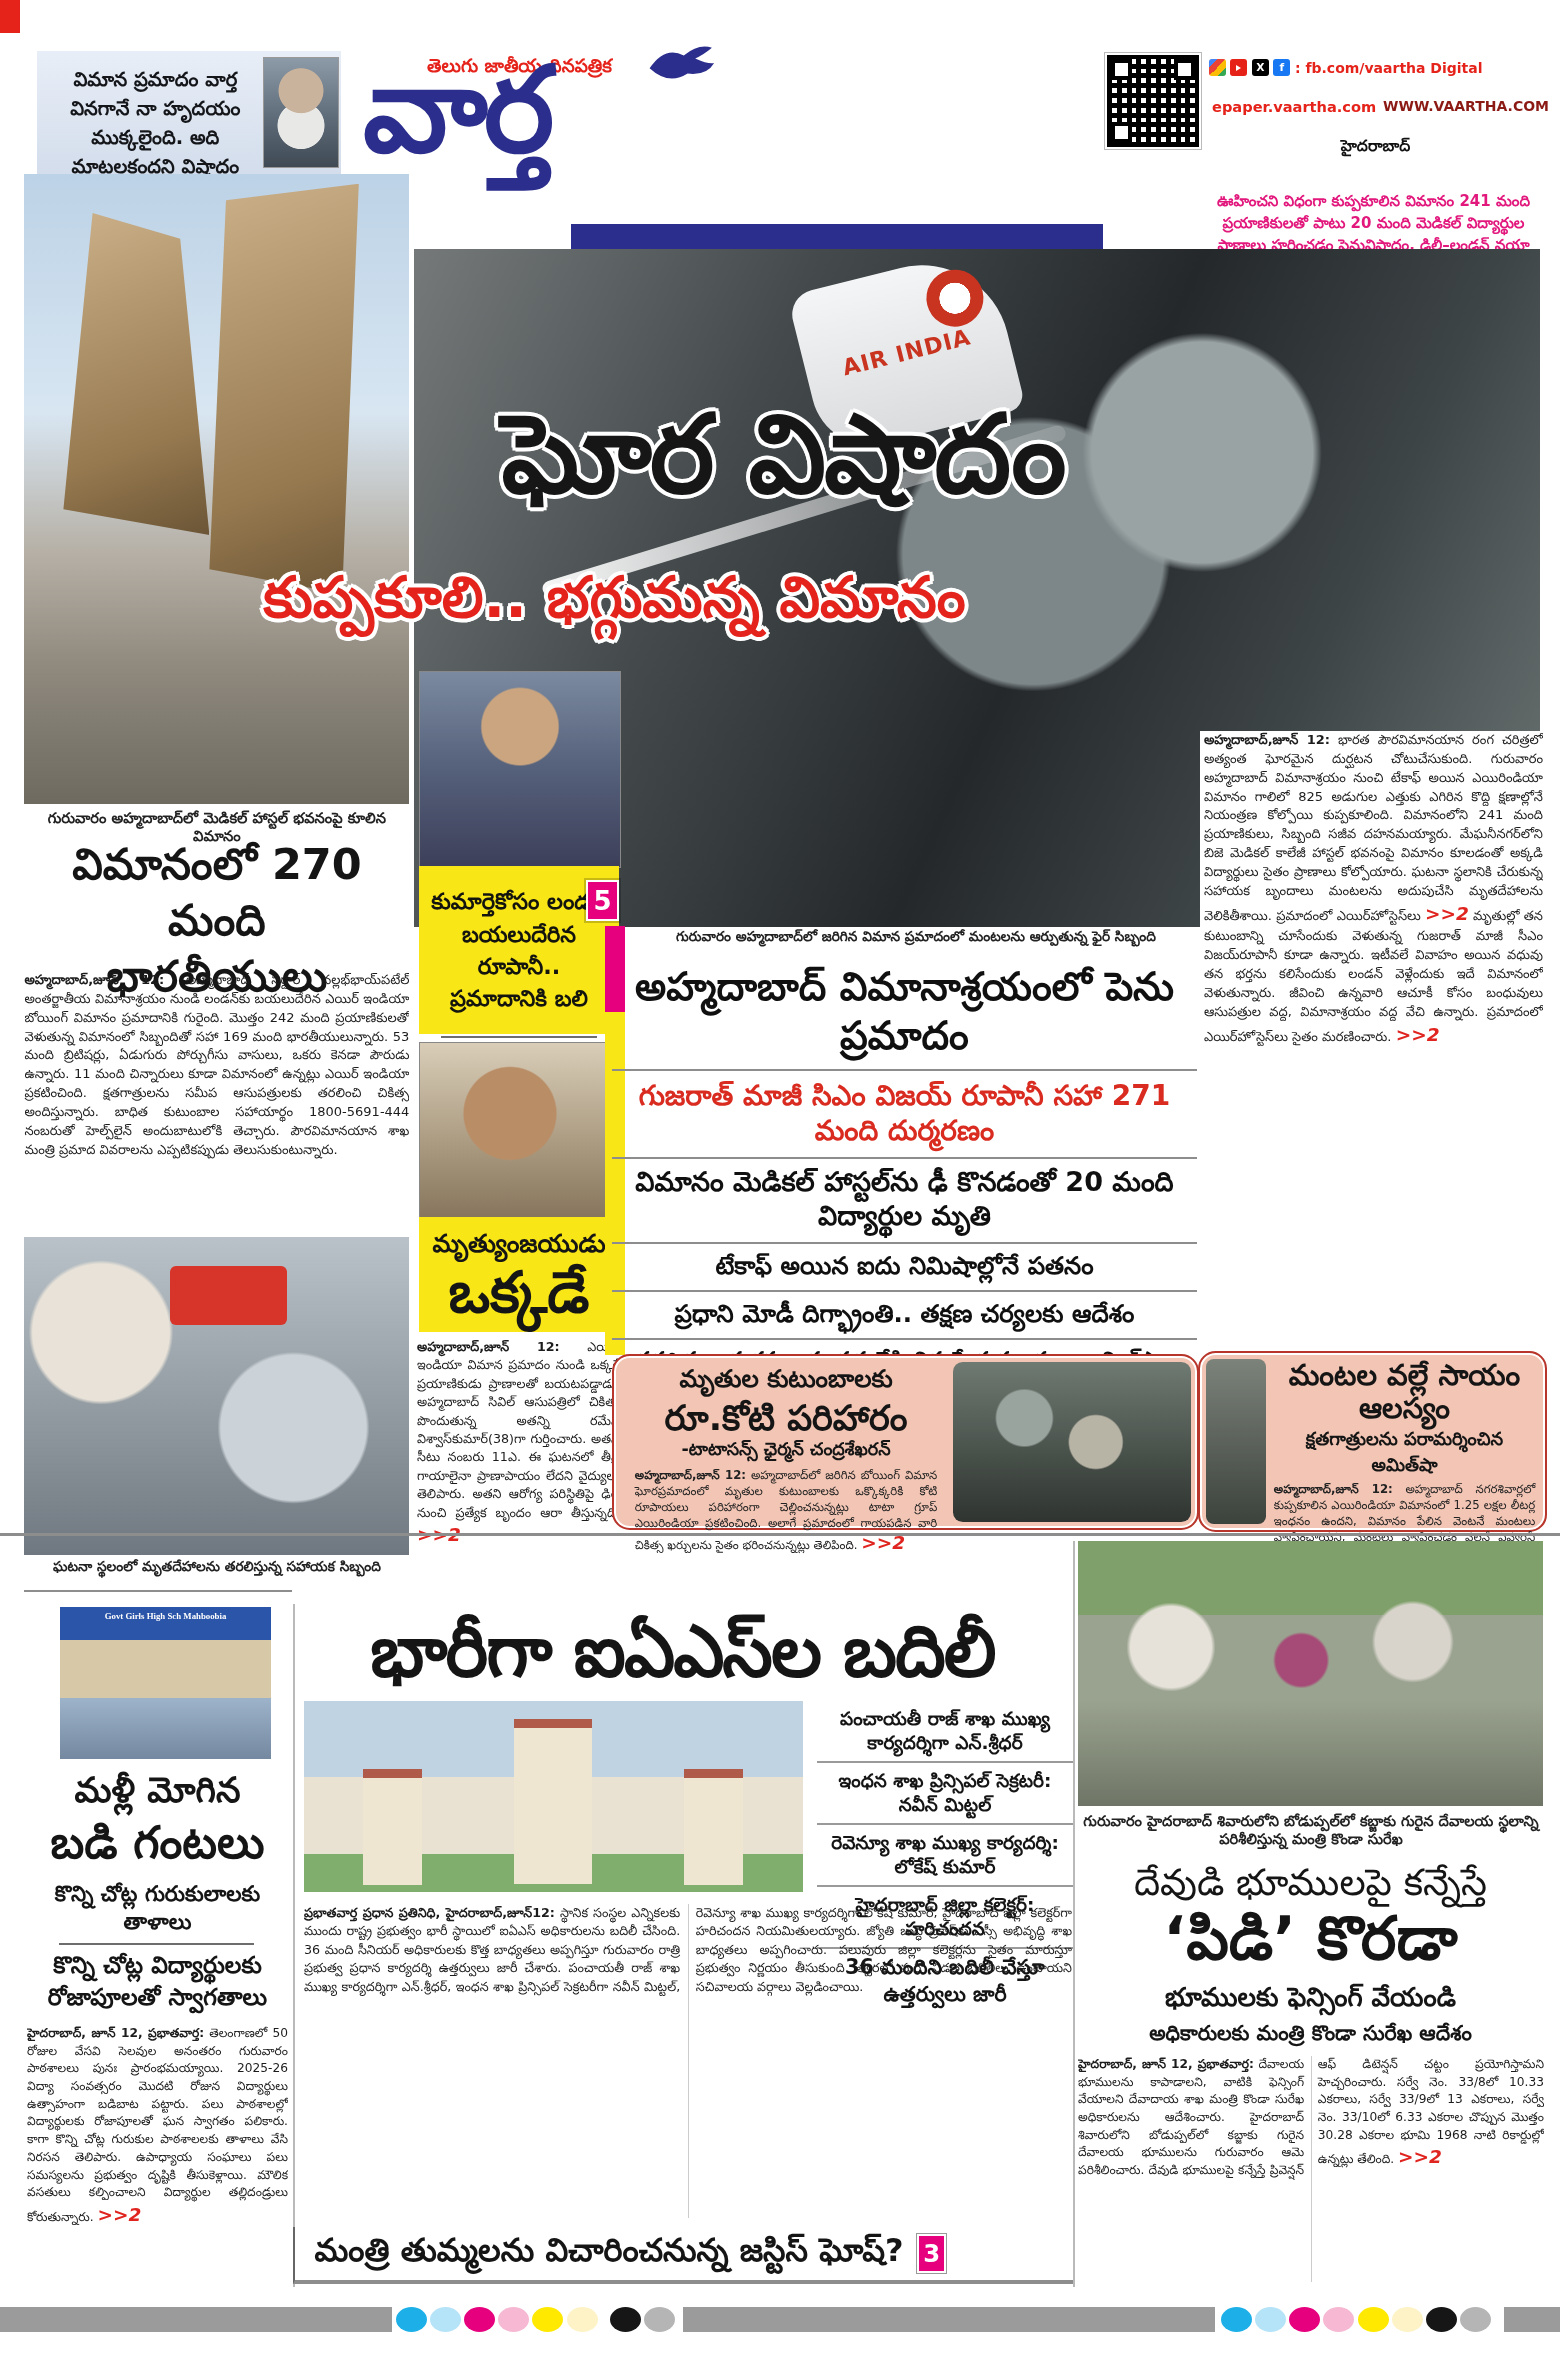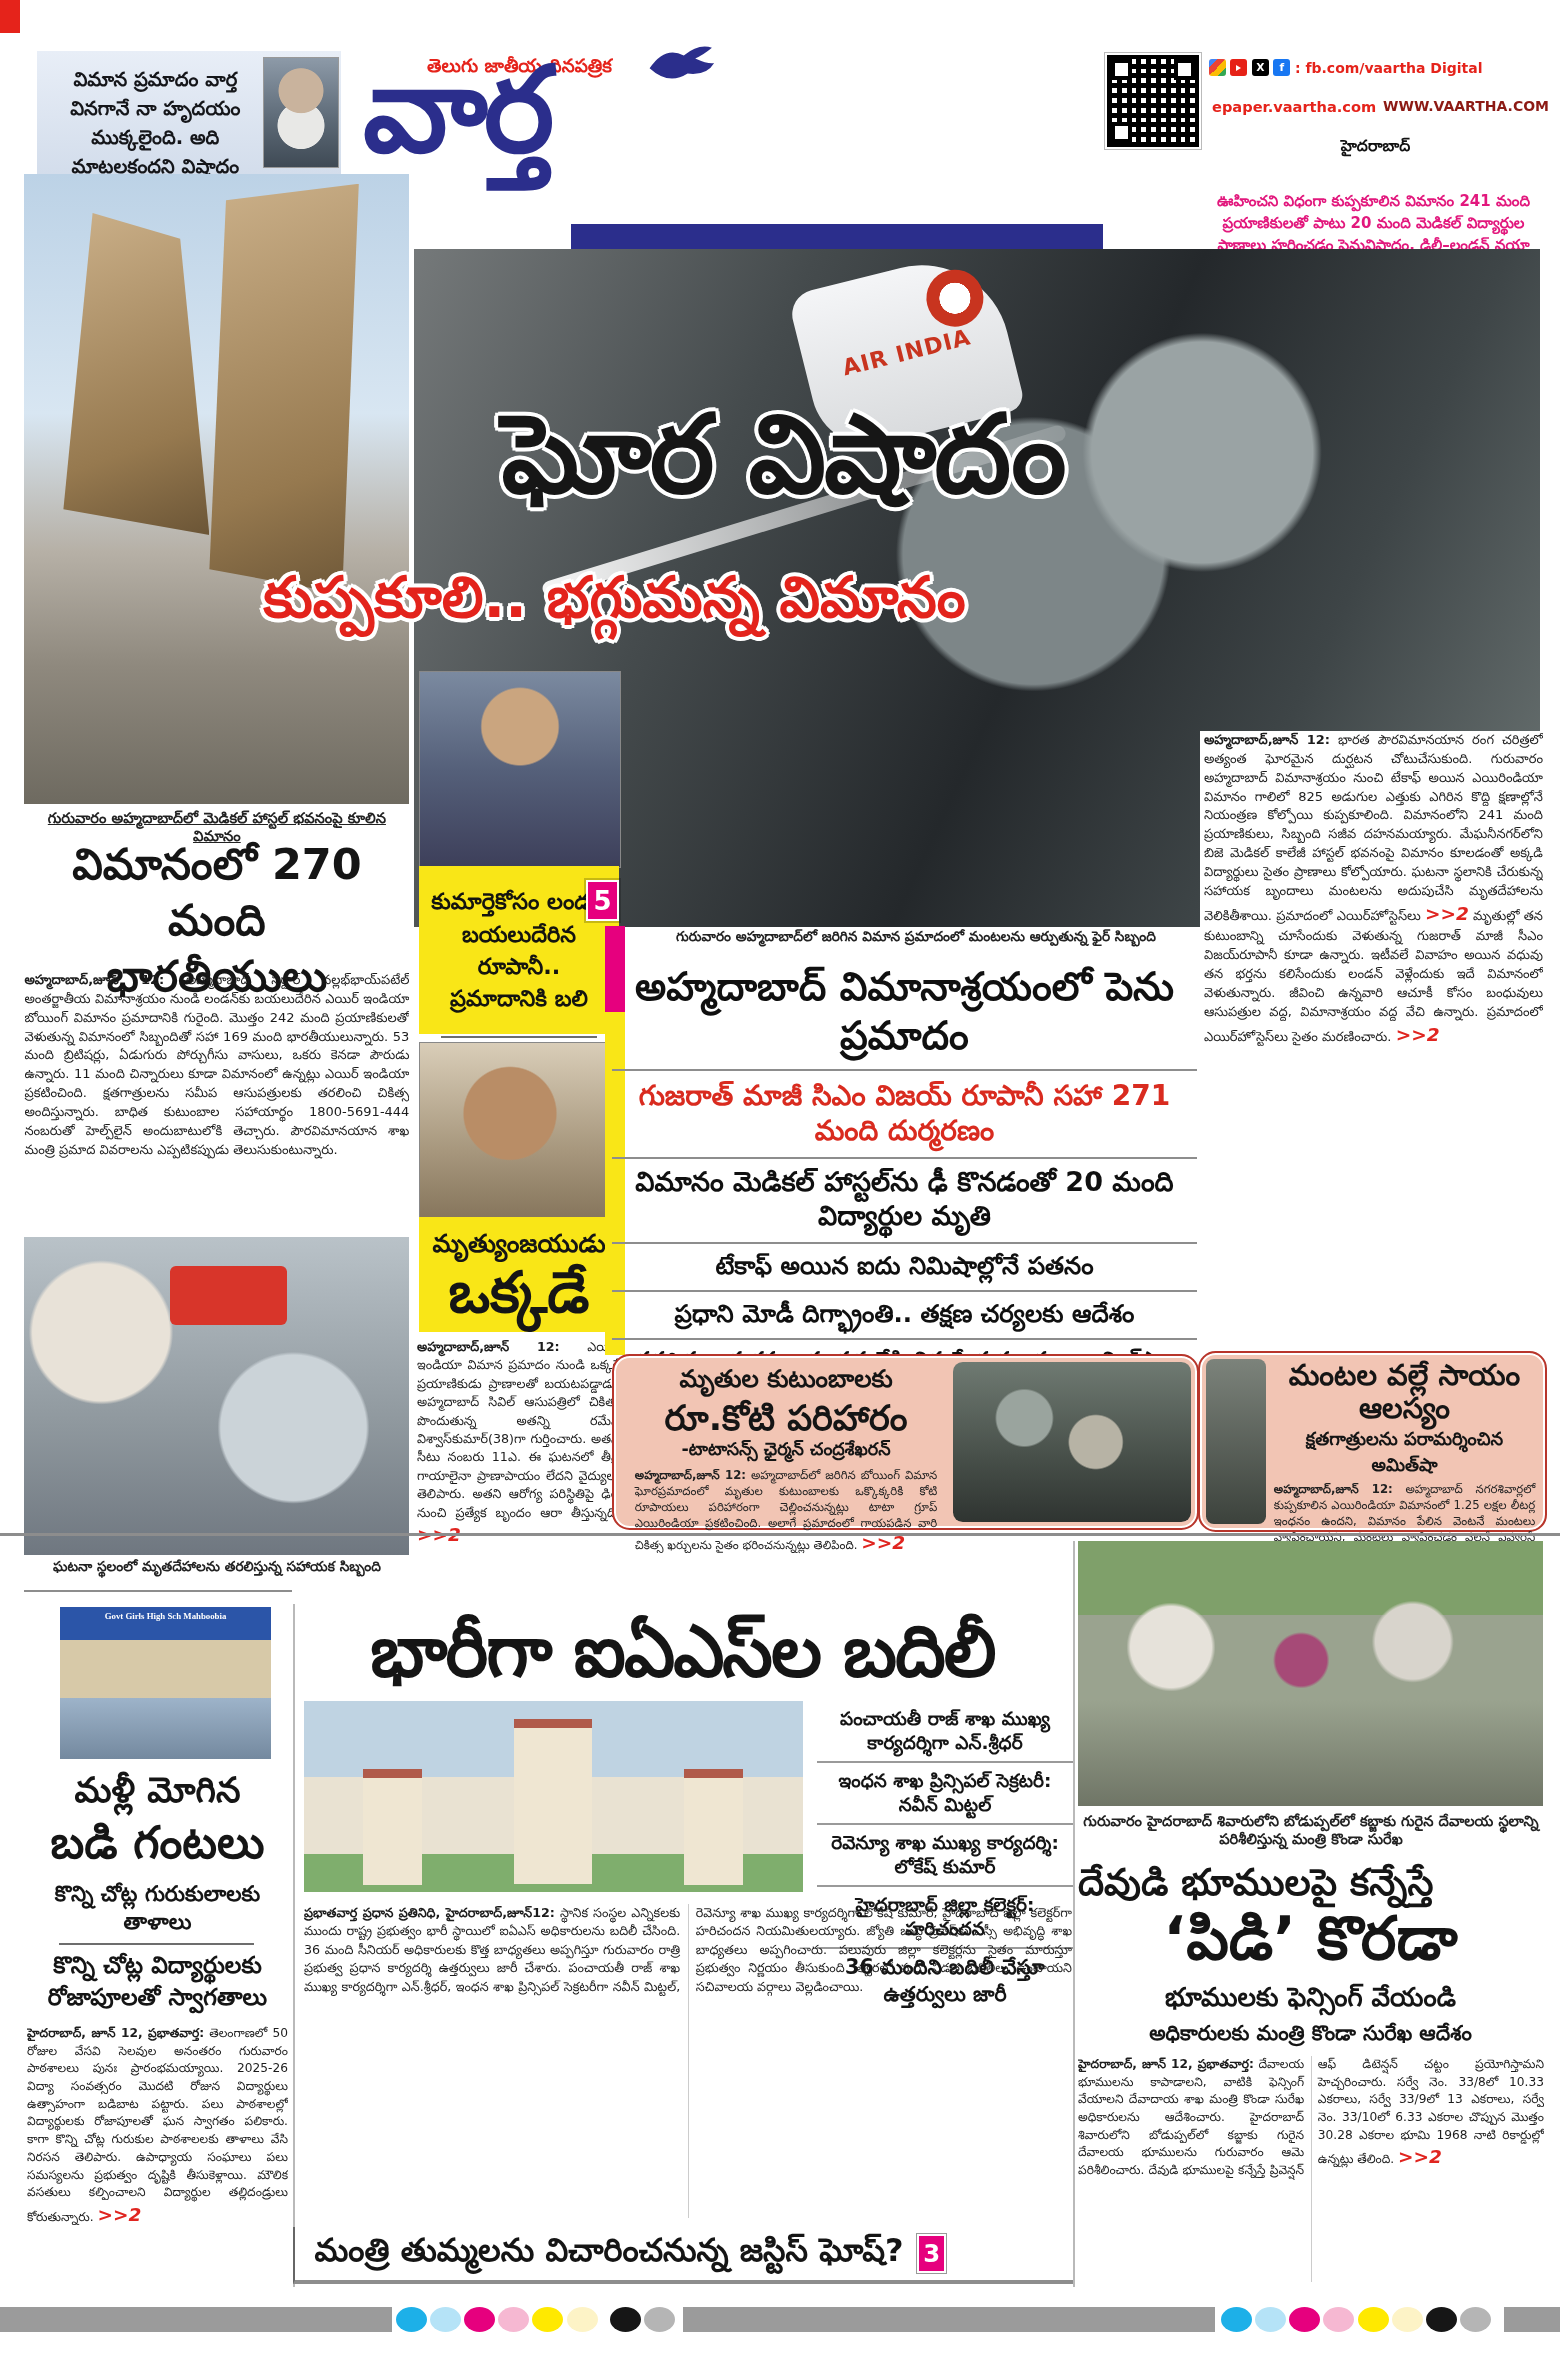--- a/index.html
+++ b/index.html
@@ -58,21 +58,21 @@
      radial-gradient(circle at 55% 45%,#7d8688 0 18%,transparent 19%),
      linear-gradient(115deg,#75797a 0%,#454b4d 28%,#24282b 55%,#3e4547 76%,#6d7675 100%);}
   #water-jet{position:absolute;left:117px;top:254px;width:546px;height:15.6px;background:linear-gradient(90deg,rgba(255,255,255,.95),rgba(255,255,255,.15));transform:rotate(-17deg);border-radius:7.8px;}
   #ai-tail{position:absolute;left:390px;top:19.5px;width:205px;height:166px;background:linear-gradient(#f4f5f7,#d9dbdd);border-radius:25px 88px 17.6px 59px;transform:rotate(-14deg);display:flex;align-items:center;justify-content:center;}
   #ai-logo-circle{position:absolute;right:13.7px;top:13.7px;width:57px;height:57px;border-radius:50%;background:radial-gradient(circle,#fff 0 38%,#c8341f 39%);}
   #ai-text{color:#c8341f;font-weight:bold;font-size:22.4px;letter-spacing:1px;}
   #main-headline{left:398px;top:398px;width:770px;font-size:109px;font-weight:bold;color:#161616;text-align:center;line-height:1.05;letter-spacing:-2px;}
   #sub-headline{left:210px;top:564px;width:809px;font-size:57px;font-weight:bold;color:#e3231c;text-align:center;}
 
   
-  #left-caption{left:24.4px;top:809px;width:385px;text-decoration:underline;}
+  #left-caption{left:24.4px;top:809px;width:385px;}
   #left-h1{left:24.4px;top:837px;width:385px;font-size:43px;font-weight:bold;text-align:center;line-height:1.3;}
   #left-body{left:24.4px;top:971px;width:385px;height:261px;}
   #amb-photo{left:24.4px;top:1237px;width:385px;height:318px;background:
      radial-gradient(circle at 20% 30%,#e8e2d8 0 18%,transparent 19%),
      radial-gradient(circle at 70% 60%,#cbd3d8 0 22%,transparent 23%),
      linear-gradient(180deg,#b9c2c8,#8e979d 60%,#6f7780);}
   #amb-cross{position:absolute;left:146px;top:29px;width:117px;height:59px;background:#d8352a;border-radius:5.9px;}
   #amb-caption{left:24.4px;top:1558px;width:385px;font-size:13.7px;}
 
   
@@ -154,21 +154,21 @@
   #strip-text{font-size:32px;font-weight:bold;}
   #page3-badge{width:29px;height:39px;background:#e6007e;color:#fff;font-size:24.4px;font-weight:bold;display:flex;align-items:center;justify-content:center;border:2.9px solid #fff;outline:1px solid #999;box-sizing:border-box;}
 
   
   #temple-photo{left:1078px;top:1541px;width:465px;height:265px;background:
      radial-gradient(circle at 20% 40%,#e6e2da 0 10%,transparent 11%),
      radial-gradient(circle at 48% 45%,#a64a77 0 9%,transparent 10%),
      radial-gradient(circle at 72% 38%,#d8d4cc 0 10%,transparent 11%),
      linear-gradient(180deg,#7fa06a 0 28%,#9aa38f 28% 60%,#6f7566 100%);}
   #temple-caption{left:1081px;top:1812px;width:460px;font-size:14.6px;}
-  #temple-h1{left:1078px;top:1861px;width:465px;font-size:37px;font-weight:bold;text-align:left;}
+  #temple-h1{left:1078px;top:1861px;width:465px;font-size:37px;font-weight:normal;text-align:center;}
   #temple-h2{left:1078px;top:1908px;width:465px;font-size:60px;font-weight:bold;text-align:center;line-height:1;}
   #temple-s1{left:1078px;top:1982px;width:465px;font-size:26px;font-weight:bold;text-align:center;}
   #temple-s2{left:1078px;top:2021px;width:465px;font-size:20.5px;font-weight:bold;text-align:center;}
   #temple-body{left:1078px;top:2056px;width:466px;height:226px;column-count:2;column-gap:13.7px;column-rule:1px solid #ccc;font-size:12.2px;}
 
   
   #regbar{left:0;top:2307px;width:1560px;height:25px;}
   .rseg{position:absolute;top:0;height:25px;background:#9b9b9b;}
   .dot{position:absolute;top:0;width:31px;height:25px;border-radius:50%;}
   .c1{background:#1db0e8}.c2{background:#b5e3f7}.c3{background:#e6007e}.c4{background:#f6b8d2}

